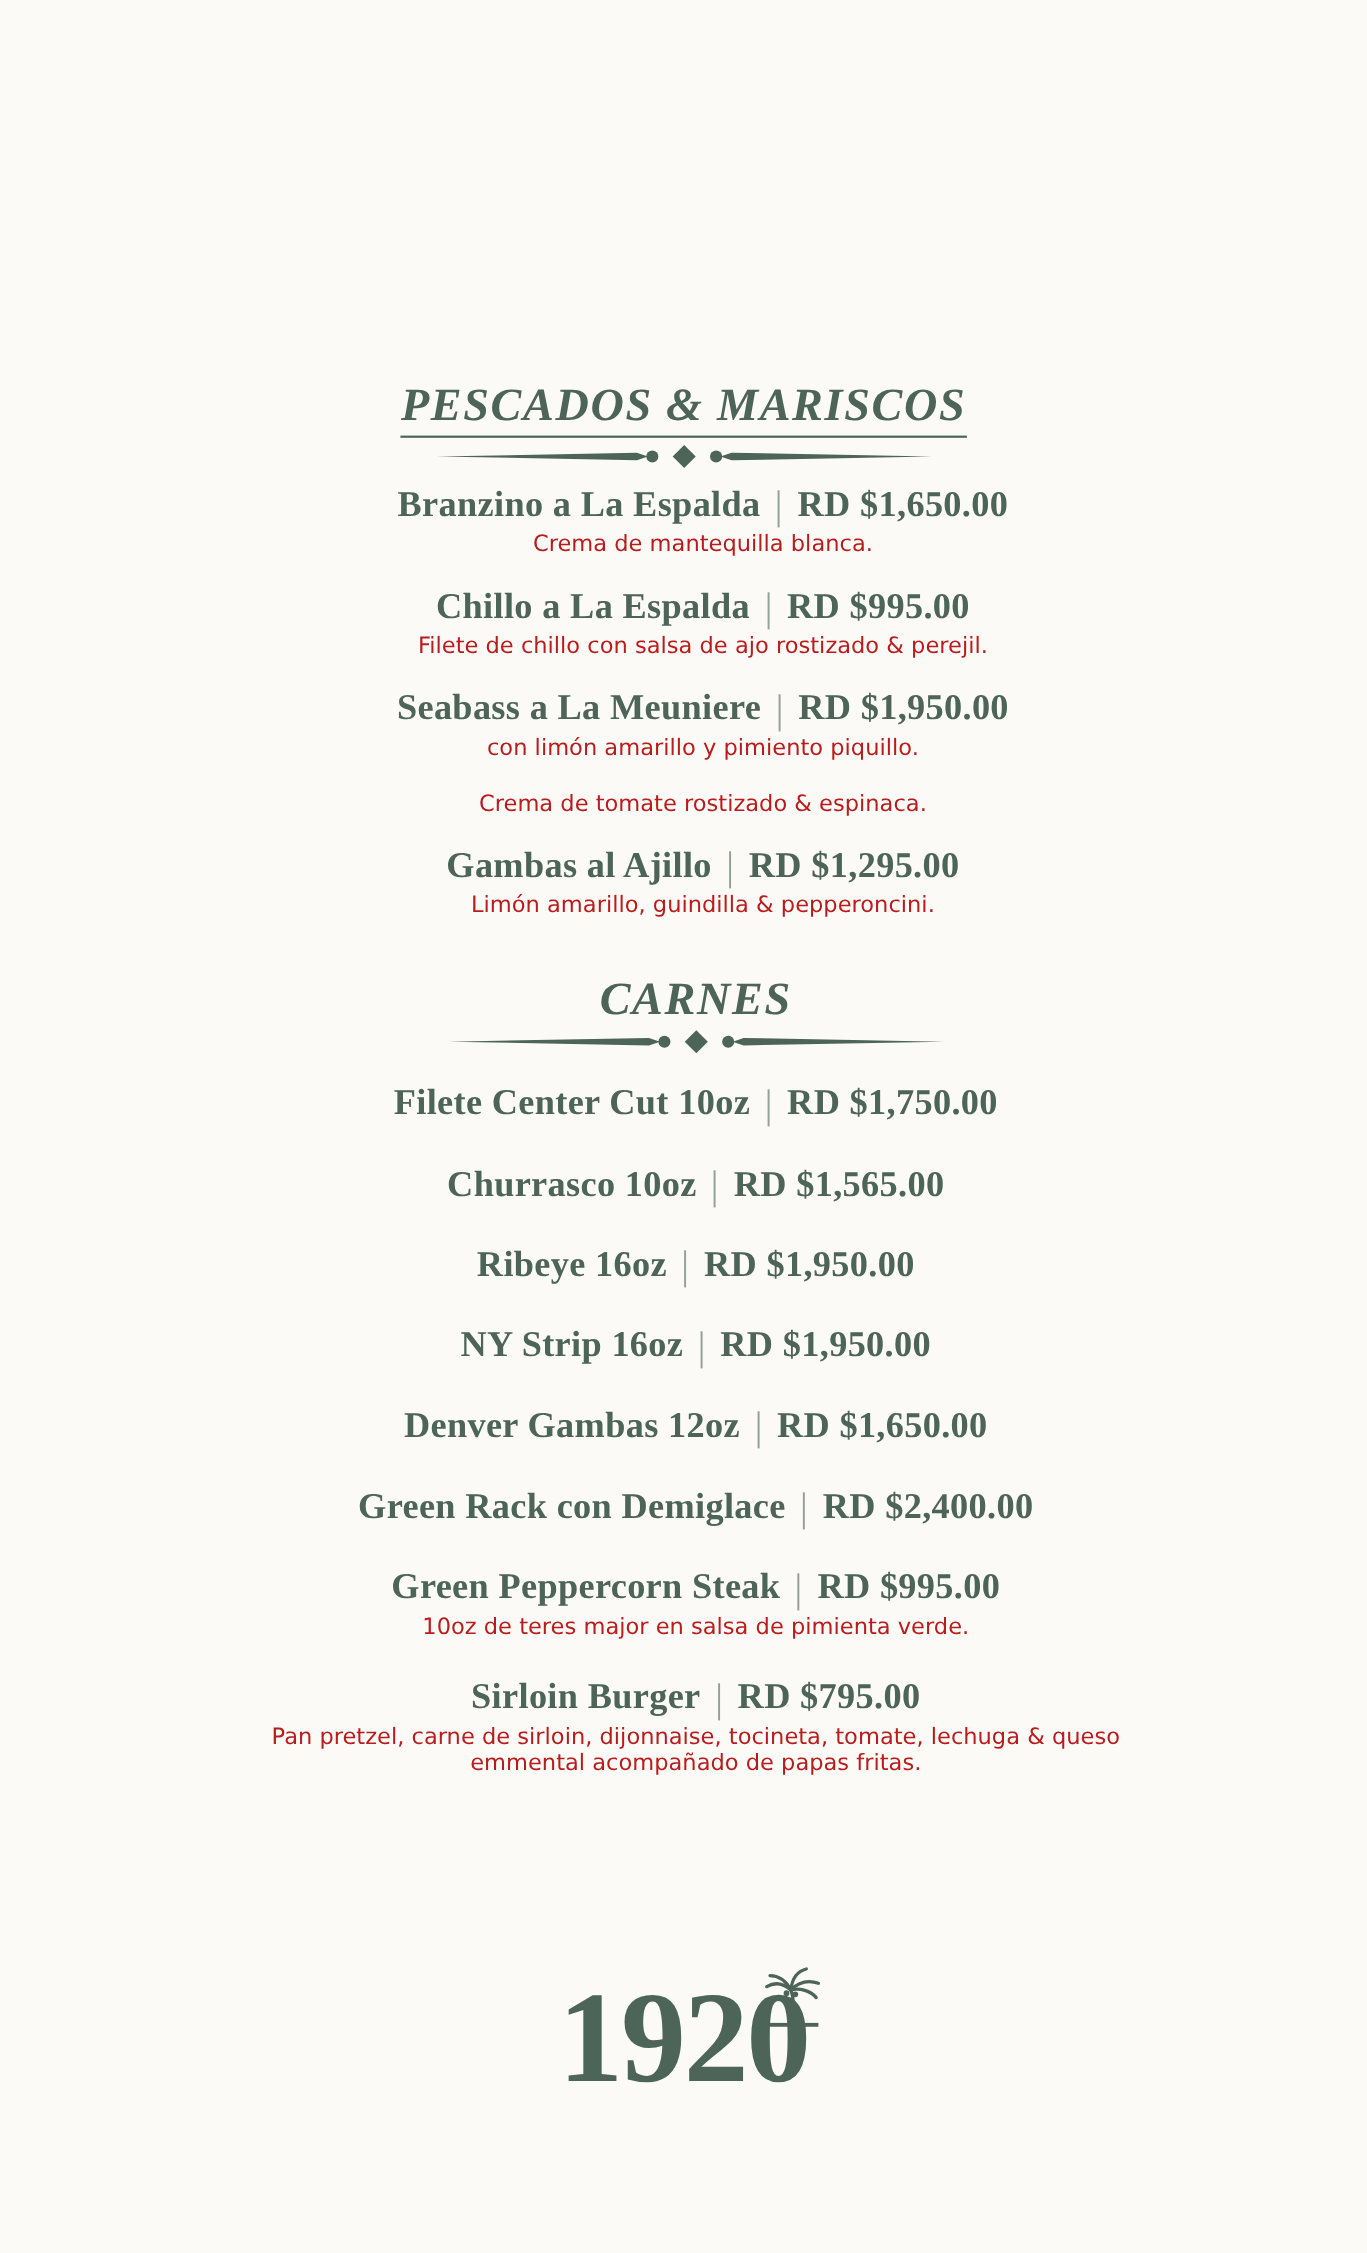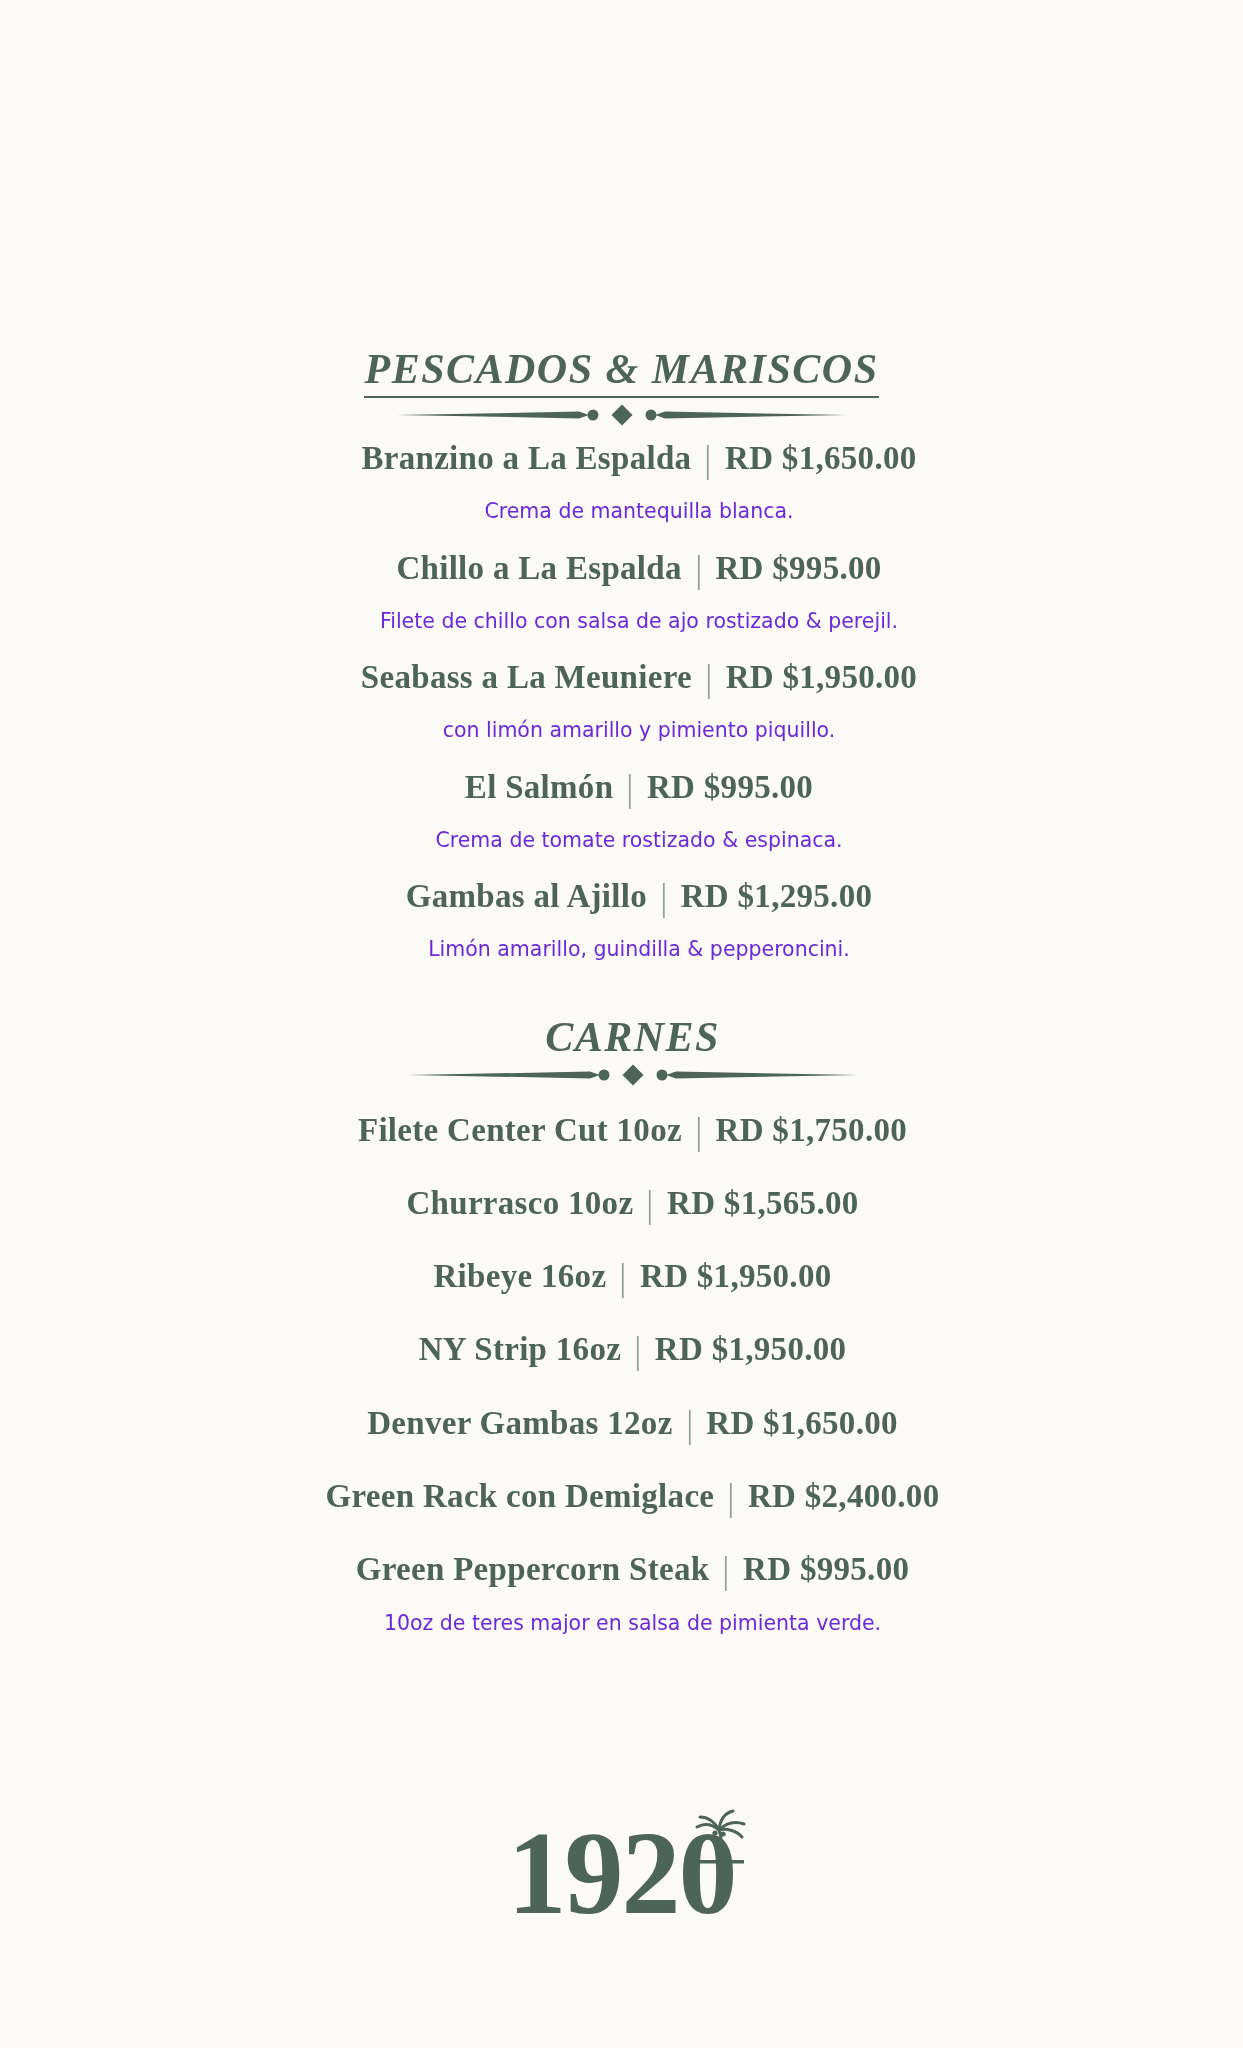--- a/index.html
+++ b/index.html
@@ -51,22 +51,22 @@
     font-size:36px;
     color:#92a296;
     margin:0 12px;
     vertical-align:-3px;
     transform:scaleX(0.6);
   }
   .item-desc{
     font-family:"DejaVu Sans", sans-serif;
     font-size:20.5px;
     line-height:1.18;
-    color:#6d28d9;
-    margin:19px auto 0 auto;
+    color:#b91c1c;
+    margin:2px auto 0 auto;
     max-width:800px;
   }
   .logo{
     margin-top:160px;
     display:inline-block;
     position:relative;
     text-align:right;
   }
   .logo-year{
     font-family:"Liberation Serif", serif;
@@ -108,21 +108,20 @@
       </div>
       <div class="menu-item">
         <div class="item-title"><span>Chillo a La Espalda</span><span class="price-sep">|</span><span>RD $995.00</span></div>
         <div class="item-desc">Filete de chillo con salsa de ajo rostizado &amp; perejil.</div>
       </div>
       <div class="menu-item">
         <div class="item-title"><span>Seabass a La Meuniere</span><span class="price-sep">|</span><span>RD $1,950.00</span></div>
         <div class="item-desc">con limón amarillo y pimiento piquillo.</div>
       </div>
       <div class="menu-item">
-        <div class="item-title"><span>El Salmón</span><span class="price-sep">|</span><span>RD $995.00</span></div>
         <div class="item-desc">Crema de tomate rostizado &amp; espinaca.</div>
       </div>
       <div class="menu-item">
         <div class="item-title"><span>Gambas al Ajillo</span><span class="price-sep">|</span><span>RD $1,295.00</span></div>
         <div class="item-desc">Limón amarillo, guindilla &amp; pepperoncini.</div>
       </div>
     </div>
   </div>
 
   <div class="section section2">
@@ -153,20 +152,24 @@
       <div class="menu-item">
         <div class="item-title"><span>Denver Gambas 12oz</span><span class="price-sep">|</span><span>RD $1,650.00</span></div>
       </div>
       <div class="menu-item">
         <div class="item-title"><span>Green Rack con Demiglace</span><span class="price-sep">|</span><span>RD $2,400.00</span></div>
       </div>
       <div class="menu-item">
         <div class="item-title"><span>Green Peppercorn Steak</span><span class="price-sep">|</span><span>RD $995.00</span></div>
         <div class="item-desc">10oz de teres major en salsa de pimienta verde.</div>
       </div>
+      <div class="menu-item">
+        <div class="item-title"><span>Sirloin Burger</span><span class="price-sep">|</span><span>RD $795.00</span></div>
+        <div class="item-desc">Pan pretzel, carne de sirloin, dijonnaise, tocineta, tomate, lechuga &amp; queso emmental acompañado de papas fritas.</div>
+      </div>
     </div>
   </div>
 
   <div>
     <div class="logo">
       <span class="logo-year">1920</span>
       <svg class="palm" width="58" height="60" viewBox="0 0 58 60">
         <g fill="none" stroke="#4d6459" stroke-width="3" stroke-linecap="round">
           <path d="M28 52 C30 40 30 30 27 22"></path>
           <path d="M27 22 C20 16 12 15 5 19"></path>

